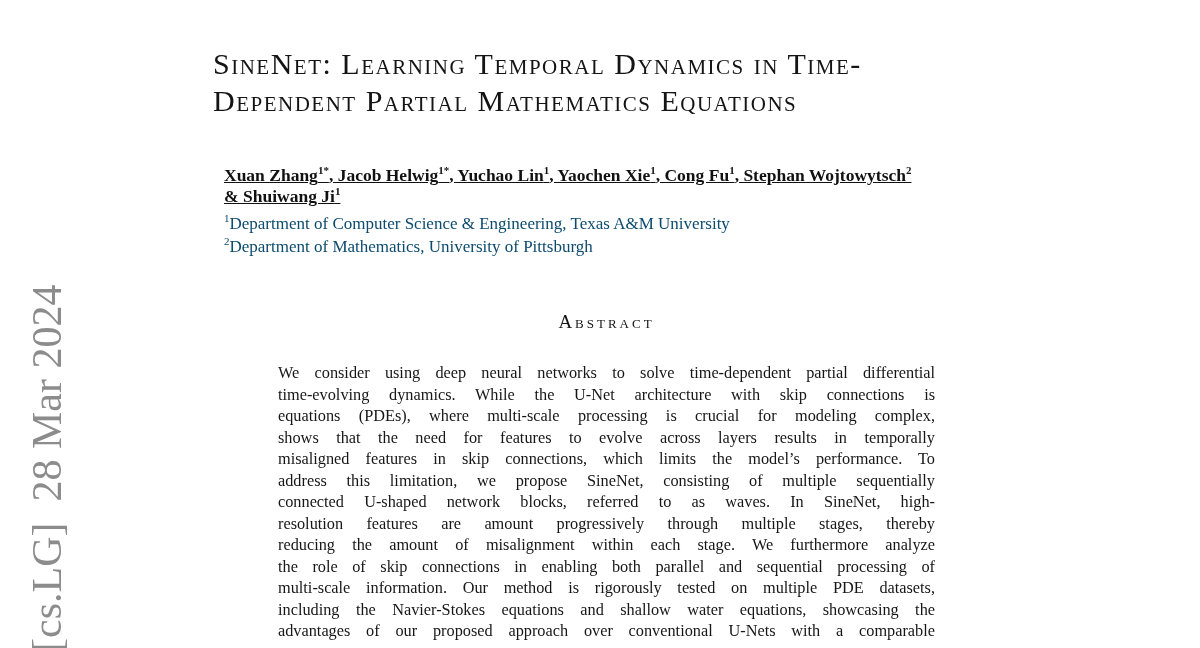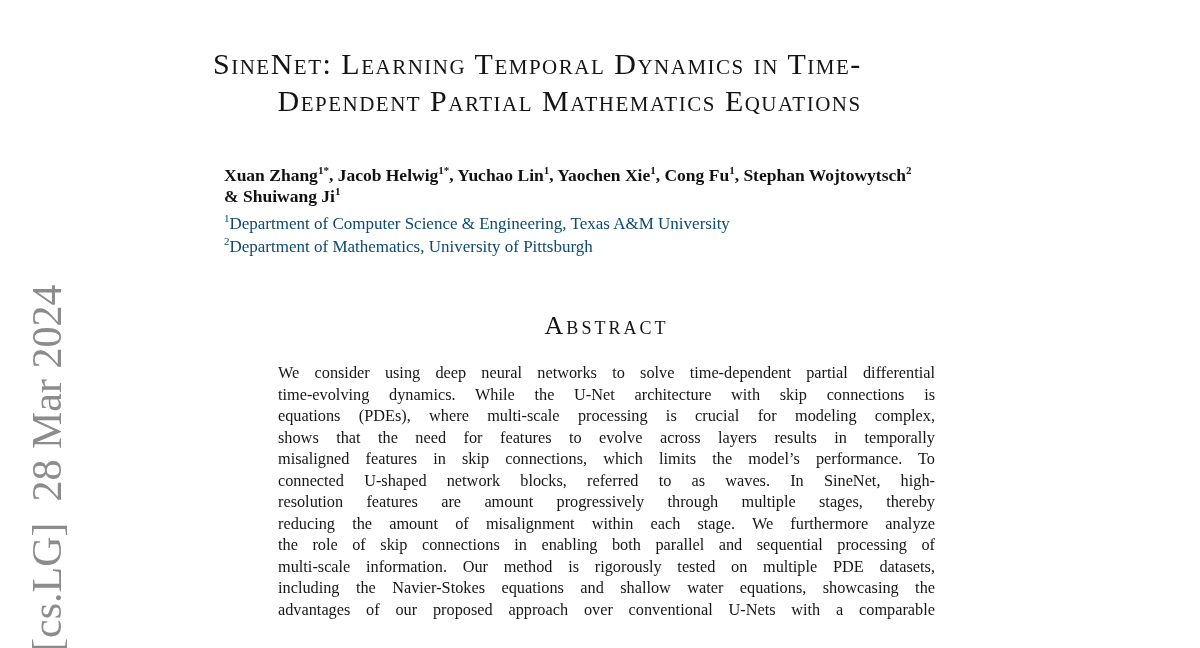--- a/index.html
+++ b/index.html
@@ -28,31 +28,31 @@
   .title-block {
     position: absolute;
     left: 213px;
     top: 45px;
     font-size: 30px;
     line-height: 37px;
     font-variant: small-caps;
     letter-spacing: 1.5px;
     color: #141414;
     white-space: nowrap;
-    text-align: right;
   }
   .authors-block {
     position: absolute;
     left: 224px;
     top: 165px;
     font-size: 17.5px;
     font-weight: bold;
     line-height: 20.5px;
     color: #111111;
     white-space: nowrap;
+    text-decoration: underline;
   }
   .authors-block sup, .affil-block sup {
     font-size: 11px;
     line-height: 0;
     vertical-align: super;
   }
   .affil-block {
     position: absolute;
     left: 224px;
     top: 212px;
@@ -61,21 +61,21 @@
     line-height: 23px;
     color: #0c4a6e;
     white-space: nowrap;
   }
   .abstract-heading {
     position: absolute;
     left: 278px;
     top: 311px;
     width: 657px;
     text-align: center;
-    font-size: 26px;
+    font-size: 19px;
     font-variant: small-caps;
     letter-spacing: 3px;
     color: #141414;
   }
   .abstract-body {
     position: absolute;
     left: 278px;
     top: 362px;
     width: 657px;
     font-size: 16.3px;
@@ -111,20 +111,21 @@
     </div>
 
   <div class="abstract-heading">Abstract</div>
 
   <div class="abstract-body">
       <div class="abs-line">We consider using deep neural networks to solve time-dependent partial differential</div>
       <div class="abs-line">time-evolving dynamics. While the U-Net architecture with skip connections is</div>
       <div class="abs-line">equations (PDEs), where multi-scale processing is crucial for modeling complex,</div>
       <div class="abs-line">shows that the need for features to evolve across layers results in temporally</div>
       <div class="abs-line">misaligned features in skip connections, which limits the model’s performance. To</div>
+      <div class="abs-line">address this limitation, we propose SineNet, consisting of multiple sequentially</div>
       <div class="abs-line">connected U-shaped network blocks, referred to as waves. In SineNet, high-</div>
       <div class="abs-line">resolution features are amount progressively through multiple stages, thereby</div>
       <div class="abs-line">reducing the amount of misalignment within each stage. We furthermore analyze</div>
       <div class="abs-line">the role of skip connections in enabling both parallel and sequential processing of</div>
       <div class="abs-line">multi-scale information. Our method is rigorously tested on multiple PDE datasets,</div>
       <div class="abs-line">including the Navier-Stokes equations and shallow water equations, showcasing the</div>
       <div class="abs-line">advantages of our proposed approach over conventional U-Nets with a comparable</div>
     </div>
 
 </div>

